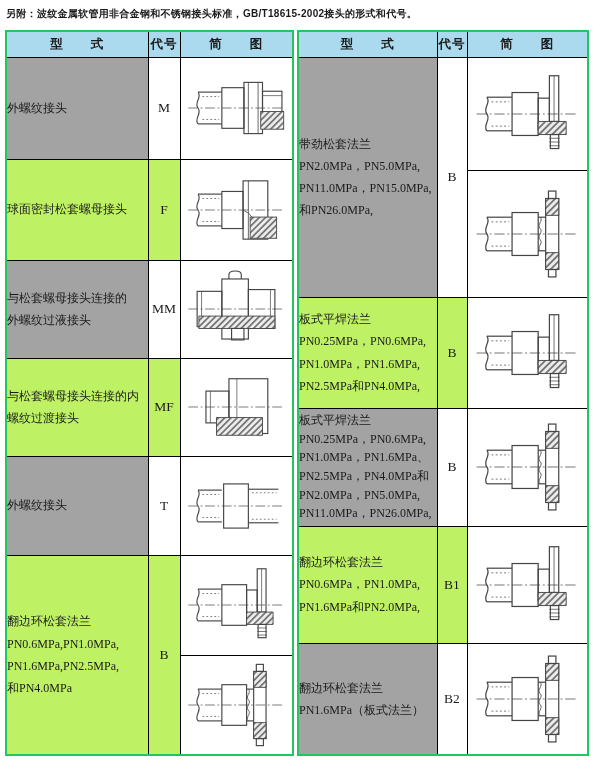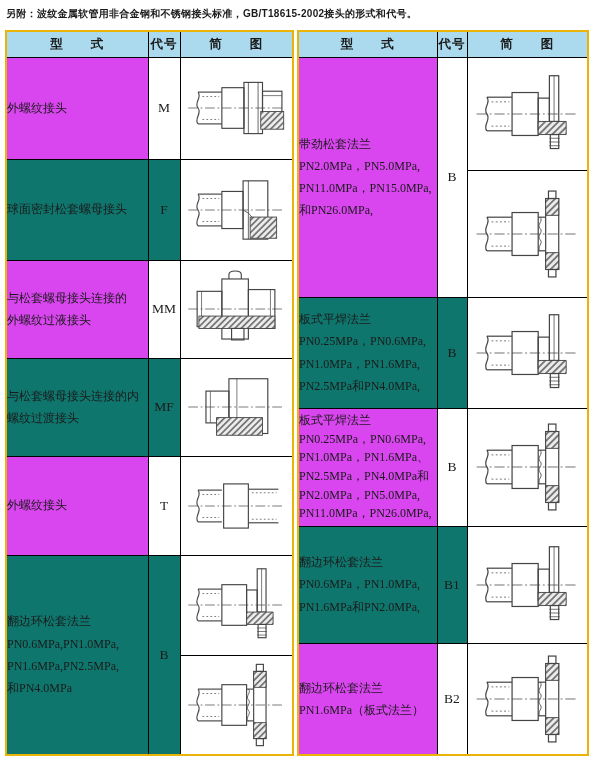--- a/index.html
+++ b/index.html
@@ -10,47 +10,47 @@
     overflow:hidden;
   }
   .page-title {
     margin:7px 6px 9px 6px;
     font-size:10px; font-weight:bold; letter-spacing:0.3px;
     white-space:nowrap;
   }
   .tables-wrap { display:flex; gap:3px; margin:0 5px; align-items:flex-start; }
   table.ft {
     border-collapse:collapse; table-layout:fixed;
-    border:2px solid #eab308;
+    border:2px solid #22c55e;
   }
   table.ft td {
     border:1.5px solid #000;
     padding:0; vertical-align:middle;
     overflow:hidden;
   }
   td.hdr-cell {
     background:#abd9ee;
     height:26px; text-align:center;
     font-size:12.5px; font-weight:bold;
     letter-spacing:1px;
   }
   td.type-cell {
     font-family:"Liberation Serif", serif;
     font-size:12px; line-height:1.85;
     padding:4px 2px 4px 8px;
     white-space:pre-line;
-    background:#d946ef;
+    background:#a3a3a3;
   }
   td.code-cell {
     font-family:"Liberation Serif", serif;
     font-size:13.5px; text-align:center;
     background:#fff;
   }
   td.diag-cell { background:#fff; text-align:center; }
-  td.hl { background:#0f766e;margin-top:20px; }
+  td.hl { background:#bef264;margin-top:20px; }
   svg.diag { display:block; margin:2px auto; }
 </style>
 </head>
 <body>
 
 <svg width="0" height="0" style="position:absolute" aria-hidden="true">
   <defs>
     <pattern id="hatch" patternUnits="userSpaceOnUse" width="5" height="5" patternTransform="rotate(45)">
       <rect width="5" height="5" fill="#ececec"></rect>
       <line x1="1" y1="0" x2="1" y2="5" stroke="#444" stroke-width="1.4"></line>

